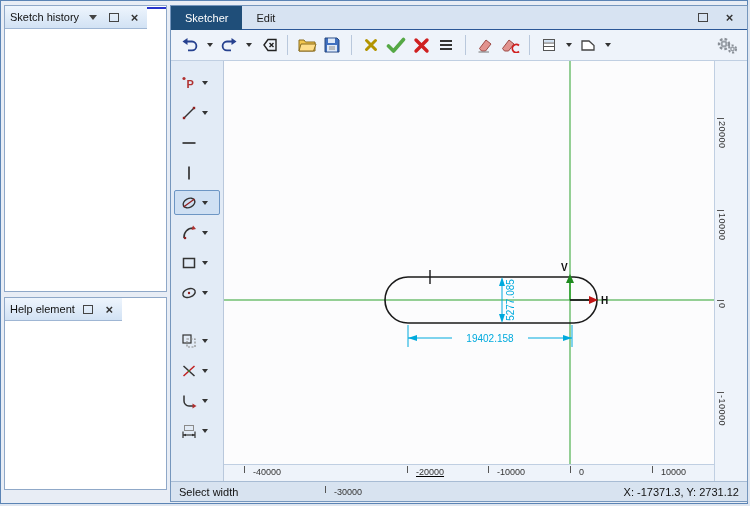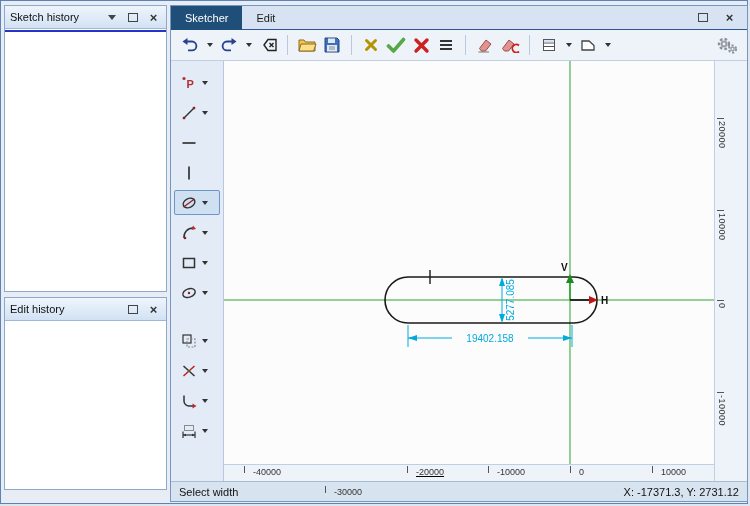--- a/index.html
+++ b/index.html
@@ -1,20 +1,20 @@
 <!DOCTYPE html>
 <html><head>
 <meta charset="utf-8">
 <style>
   html,body{margin:0;padding:0}
   body{width:750px;height:506px;font-family:"Liberation Sans",sans-serif;background:#dfe6f0;overflow:hidden}
   .app{position:relative;width:748px;height:504px;border:1px solid #5b84b5;background:#e8edf5;box-sizing:border-box}
 
   
-  .panel{position:absolute;border:1px solid #8fa8c8;background:#fff;display:flex;flex-direction:column;box-sizing:border-box}
+  .panel{position:absolute;border:1px solid #8fa8c8;background:#fff;display:flex;flex-direction:row;box-sizing:border-box}
   .panel-sh{left:3px;top:4px;width:163px;height:287px}
   .panel-ee{left:3px;top:296px;width:163px;height:193px}
   .panel-titlebar{height:22px;background:linear-gradient(#eef5fd,#d2e2f4);border-bottom:1px solid #9fb6d4;display:flex;align-items:center;padding:0 5px;font-size:11px;color:#111;gap:6px;flex:0 0 auto}
   .panel-title{flex:1;white-space:nowrap;overflow:hidden}
   .pbtn{width:15px;height:15px;display:flex;align-items:center;justify-content:center;color:#333}
   .tri-down{width:0;height:0;border-left:4px solid transparent;border-right:4px solid transparent;border-top:5px solid #444}
   .boxicon{width:8px;height:7px;border:1px solid #444;display:inline-block}
   .xglyph{font-size:13px;font-weight:bold;line-height:13px;color:#333}
   .panel-body{flex:1;background:#fff;position:relative}
   .history-topline{height:2px;background:#2633cc;margin-top:1px}
@@ -85,21 +85,21 @@
           <span class="xglyph">×</span>
         </span>
     </div>
     <div class="panel-body">
       <div class="history-topline"></div>
     </div>
   </div>
 
   <div class="panel panel-ee">
     <div class="panel-titlebar">
-      <span class="panel-title">Edit history</span>
+      <span class="panel-title">Help element</span>
       <span class="pbtn">
           <span class="boxicon"></span>
         </span>
       <span class="pbtn">
           <span class="xglyph">×</span>
         </span>
     </div>
     <div class="panel-body"></div>
   </div>
 

